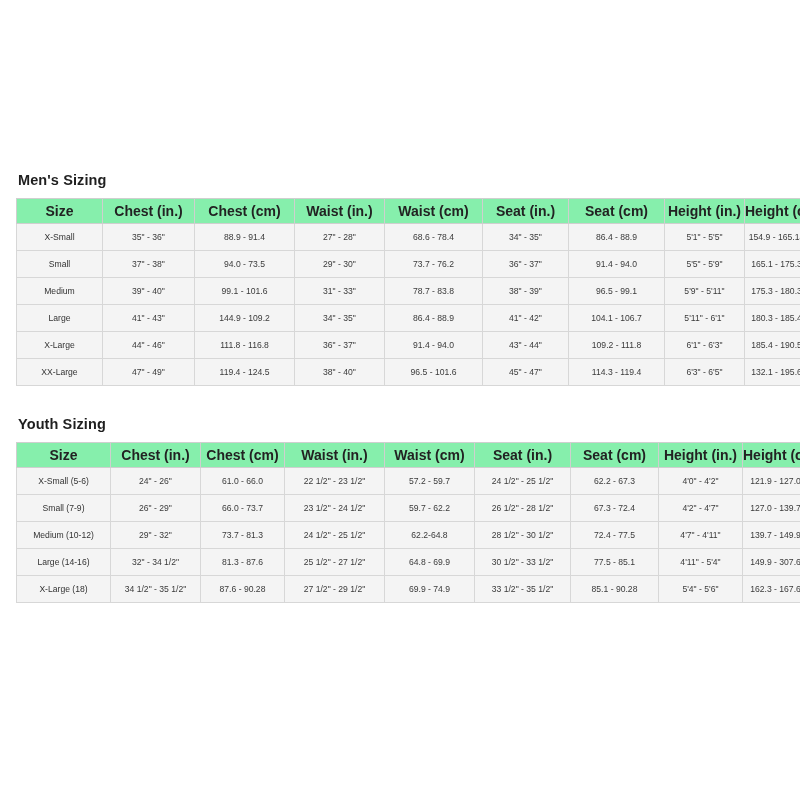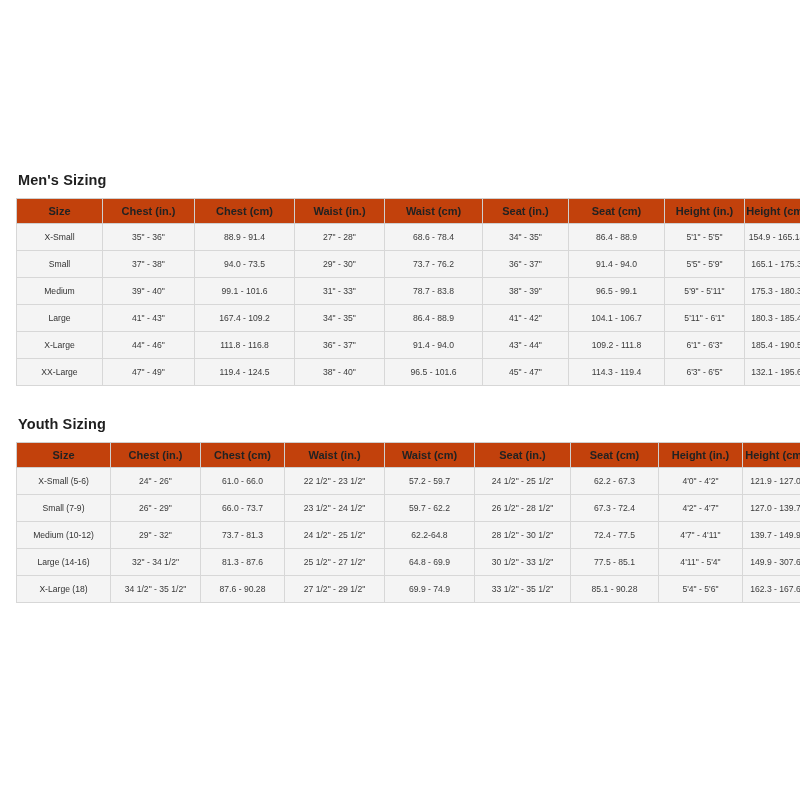--- a/index.html
+++ b/index.html
@@ -51,24 +51,24 @@
     vertical-align: middle;
     font-size: 8.6px;
     color: #3a3a3a;
     padding: 0;
     height: 26px;
     line-height: 26px;
     white-space: nowrap;
     overflow: hidden;
   }
   table.size-table thead th {
-    background: #c2410c;
+    background: #86efac;
     font-weight: bold;
     color: #222222;
-    font-size: 11px;
+    font-size: 14px;
     height: 24px;
     line-height: 24px;
     border-color: #cfcfcf;
   }
   table.size-table tbody td {
     background: #f4f4f4;
   }
   table.size-table tbody td.first-col {
     background: #f4f4f4;
     color: #333333;
@@ -158,21 +158,21 @@
           <td>31" - 33"</td>
           <td>78.7 - 83.8</td>
           <td>38" - 39"</td>
           <td>96.5 - 99.1</td>
           <td>5'9" - 5'11"</td>
           <td>175.3 - 180.3</td>
         </tr>
         <tr>
           <td class="first-col">Large</td>
           <td>41" - 43"</td>
-          <td>167.4 - 109.2</td>
+          <td>144.9 - 109.2</td>
           <td>34" - 35"</td>
           <td>86.4 - 88.9</td>
           <td>41" - 42"</td>
           <td>104.1 - 106.7</td>
           <td>5'11" - 6'1"</td>
           <td>180.3 - 185.4</td>
         </tr>
         <tr>
           <td class="first-col">X-Large</td>
           <td>44" - 46"</td>

